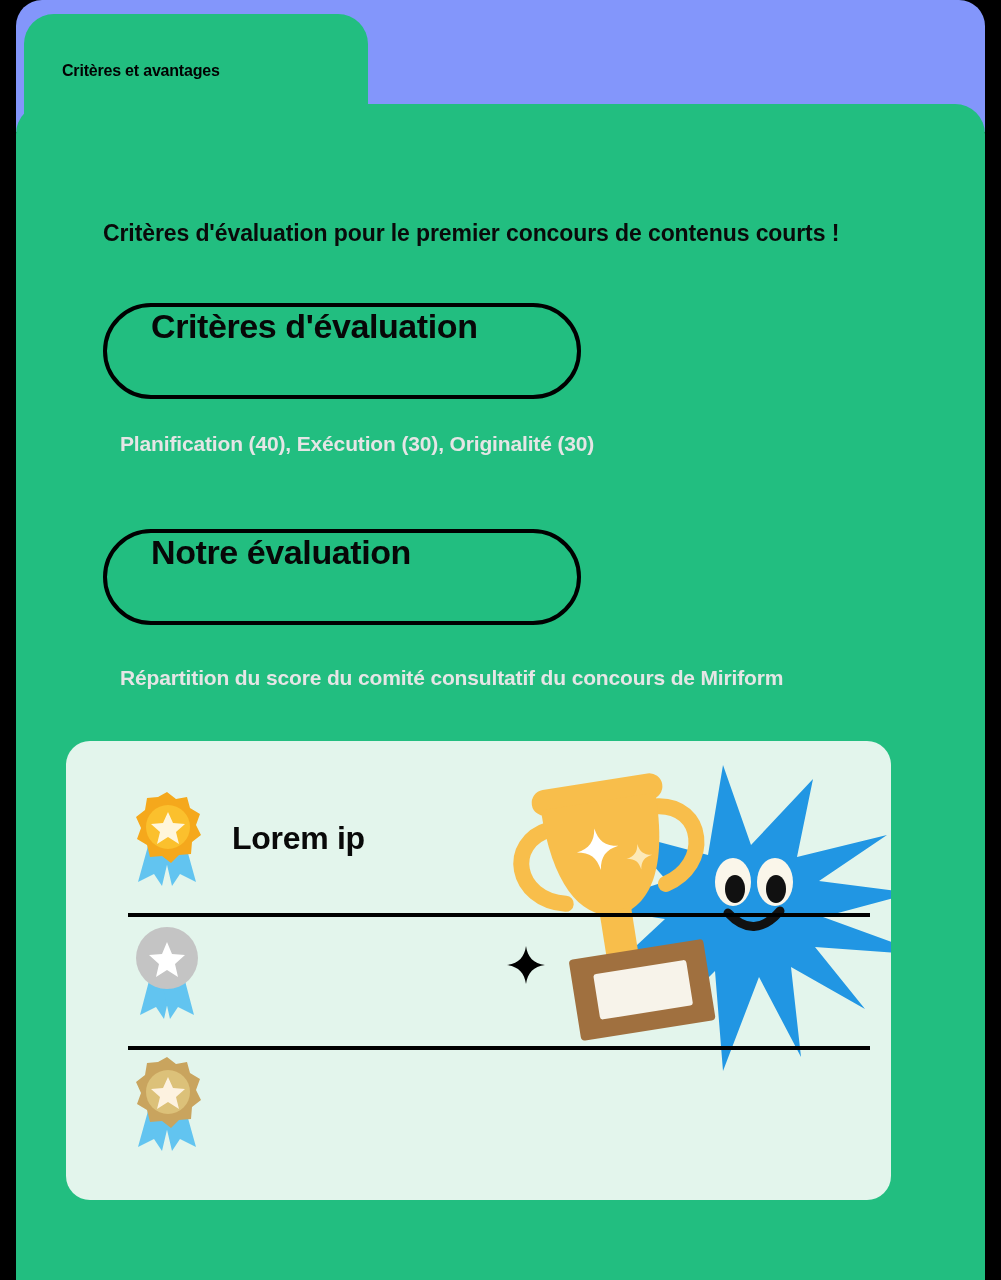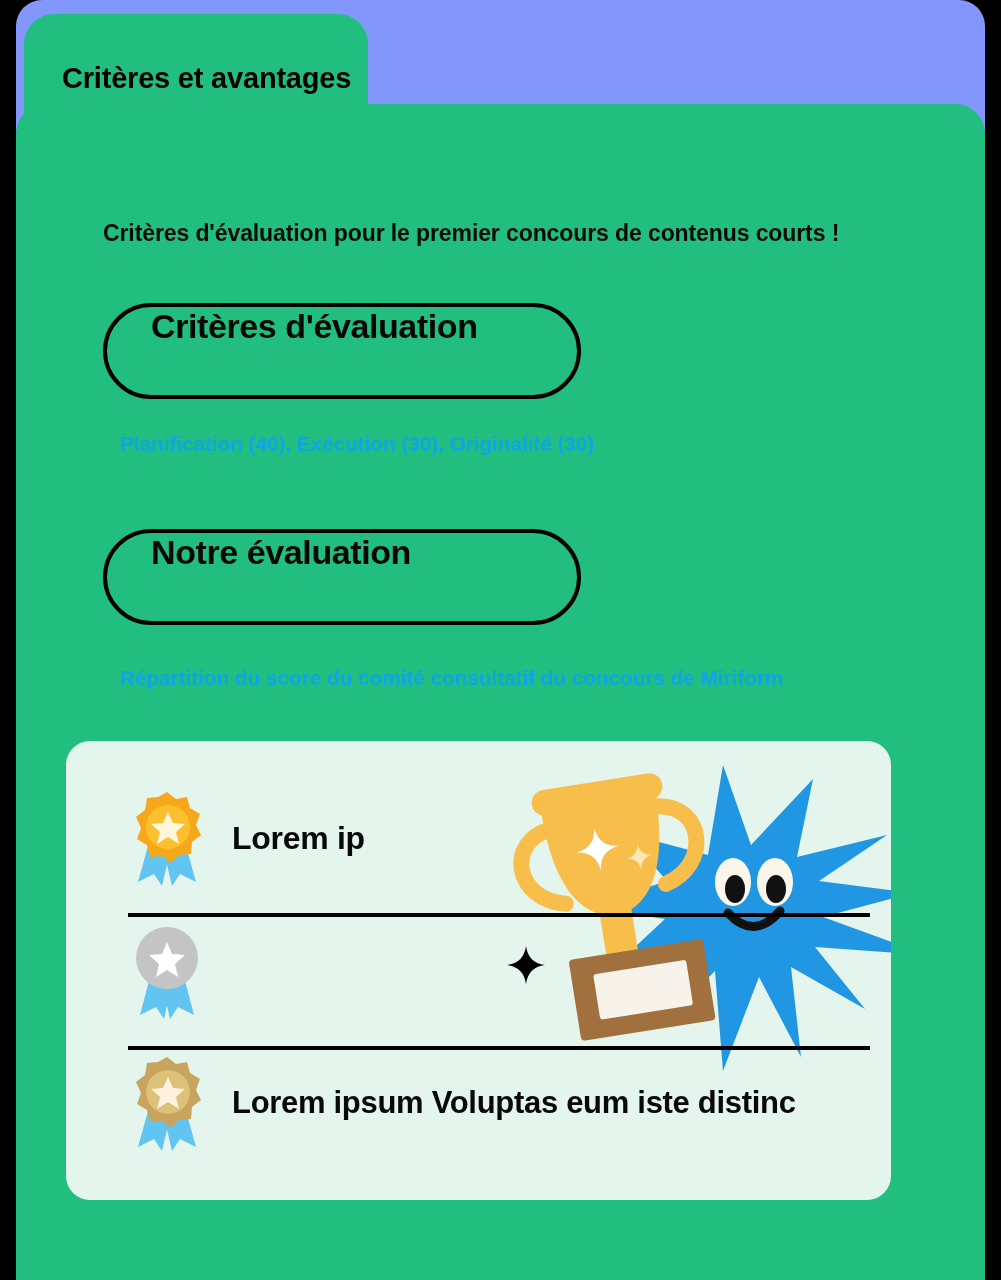--- a/index.html
+++ b/index.html
@@ -42,21 +42,21 @@
     width: 344px;
     height: 106px;
     background: #22BE80;
     border-radius: 30px 30px 0 0;
     z-index: 3;
   }
   .tab-label {
     position: absolute;
     left: 62px;
     top: 62px;
-    font-size: 29px;
+    font-size: 16px;
     font-weight: 700;
     color: #020202;
     letter-spacing: -0.2px;
     white-space: nowrap;
     z-index: 4;
   }
 
   
   .card {
     position: absolute;
@@ -106,21 +106,21 @@
   }
   #pill-1 { top: 303px; }
   #pill-2 { top: 529px; }
 
   
   .caption {
     position: absolute;
     left: 120px;
     font-size: 21px;
     font-weight: 700;
-    color: #0ea5e9;
+    color: #e5e5e5;
     letter-spacing: -0.15px;
     white-space: nowrap;
     z-index: 5;
   }
   #caption-1 { top: 432px; }
   #caption-2 { top: 666px; }
 
   
   .panel {
     position: absolute;
@@ -246,21 +246,20 @@
     <div class="row" id="row-3">
       <span class="row-medal">
         <svg width="86" height="96" viewBox="0 0 86 96">
           <path d="M24 56 L14 92 L30 84 L38 96 L46 62 Z" fill="#62C4F0"></path>
           <path d="M62 56 L72 92 L56 84 L48 96 L40 62 Z" fill="#62C4F0"></path>
           <path d="M43 2 L52 9 L63 7 L66 18 L76 24 L72 35 L77 45 L68 52 L67 64 L55 65 L47 73 L38 66 L26 67 L23 55 L13 49 L17 38 L12 27 L21 20 L23 8 L34 7 Z" fill="#C9A45E"></path>
           <circle cx="44" cy="37" r="22" fill="#DCC179"></circle>
           <path d="M44 22 L49 33 L61 34 L52 42 L55 54 L44 47 L33 54 L36 42 L27 34 L39 33 Z" fill="#FDF2E0"></path>
         </svg>
       </span>
-      <span class="row-text">Lorem ipsum Voluptas eum iste distinc</span>
     </div>
 
     <div class="divider" id="divider-1"></div>
     <div class="divider" id="divider-2"></div>
 
     <span class="sparkle" id="sparkle-row">
       <svg width="40" height="40" viewBox="0 0 40 40">
         <path d="M20 1 C21.6 12.4 27.6 18.4 39 20 C27.6 21.6 21.6 27.6 20 39 C18.4 27.6 12.4 21.6 1 20 C12.4 18.4 18.4 12.4 20 1 Z" fill="#000000"></path>
       </svg>
     </span>

